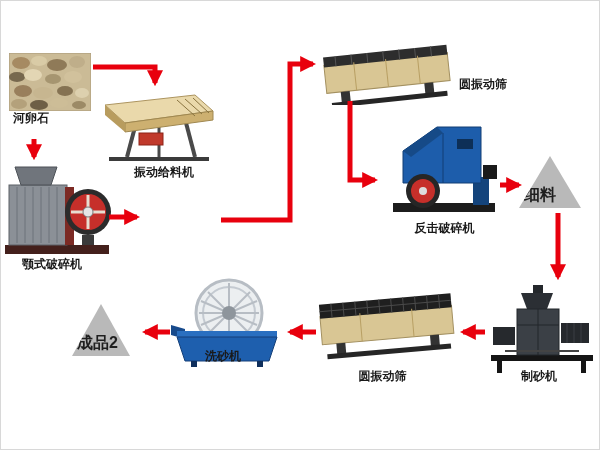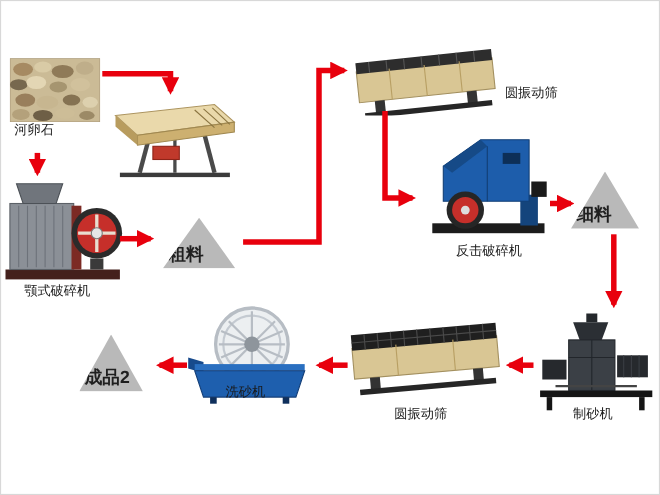--- a/index.html
+++ b/index.html
@@ -4,21 +4,21 @@
 <style>
   html,body{margin:0;padding:0;background:#ffffff;}
   #canvas{
     position:relative;width:600px;height:450px;background:#ffffff;
     border:1px solid #d8d8d8;box-sizing:border-box;overflow:hidden;
     font-family:"Liberation Sans","DejaVu Sans",sans-serif;
   }
   .node{position:absolute;}
   .node svg{display:block;}
   .label{
-    position:absolute;font-size:12px;font-weight:400;color:#1a1a1a;
+    position:absolute;font-size:12px;font-weight:700;color:#1a1a1a;
     white-space:nowrap;line-height:1.2;
   }
   .label.center{text-align:center;}
   .triangle{
     position:absolute;background:#b9b9b9;
     clip-path:polygon(50% 0,100% 100%,0 100%);
   }
   .tri-label{
     position:absolute;left:5px;bottom:2px;width:100%;text-align:left;
     font-size:16px;font-weight:700;color:#1f1f1f;
@@ -184,31 +184,29 @@
       </g>
       <circle cx="58" cy="36" r="7" fill="#8e959c"></circle>
       <polygon points="0,48 14,52 14,62 0,58" fill="#174a8c"></polygon>
       <rect x="6" y="54" width="100" height="6" fill="#2a6fc0"></rect>
       <polygon points="6,60 106,60 98,84 14,84" fill="#1e5fae" stroke="#143f78"></polygon>
       <rect x="20" y="84" width="6" height="6" fill="#0f2f5c"></rect>
       <rect x="86" y="84" width="6" height="6" fill="#0f2f5c"></rect>
     </svg>
   </div>
 
-  <div class="triangle" style="left:147px;top:197px;width:66px;height:46px;">
-    <span class="tri-label">粗料</span>
-  </div>
   <div class="triangle" style="left:518px;top:155px;width:62px;height:52px;">
     <span class="tri-label">细料</span>
   </div>
   <div class="triangle" style="left:71px;top:303px;width:58px;height:52px;">
     <span class="tri-label">成品2</span>
   </div>
 
   <div class="label" style="left:12px;top:110px;">河卵石</div>
+  <div class="label center" style="left:118px;top:164px;width:90px;">振动给料机</div>
   <div class="label center" style="left:5px;top:256px;width:92px;">颚式破碎机</div>
   <div class="label" style="left:458px;top:76px;">圆振动筛</div>
   <div class="label center" style="left:500px;top:368px;width:76px;">制砂机</div>
   <div class="label center" style="left:396px;top:220px;width:95px;">反击破碎机</div>
   <div class="label center" style="left:334px;top:368px;width:95px;">圆振动筛</div>
   <div class="label center" style="left:184px;top:348px;width:76px;">洗砂机</div>
 
   <svg id="arrows" width="600" height="450" viewBox="0 0 600 450">
     <defs>
       <marker id="ah" viewBox="0 0 10 10" refX="8" refY="5" markerWidth="3.2" markerHeight="3.2" orient="auto">

